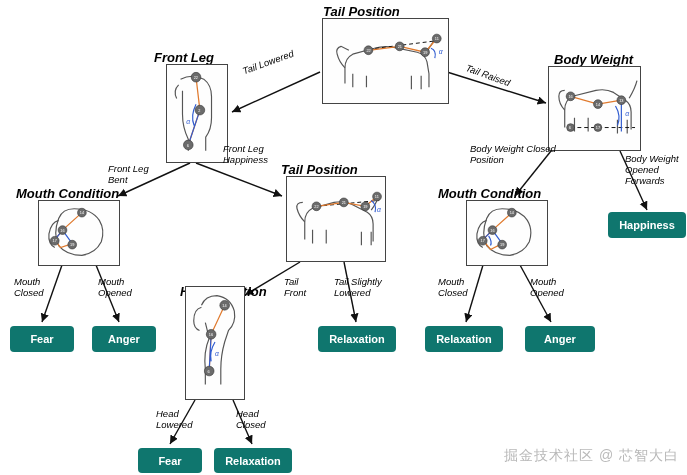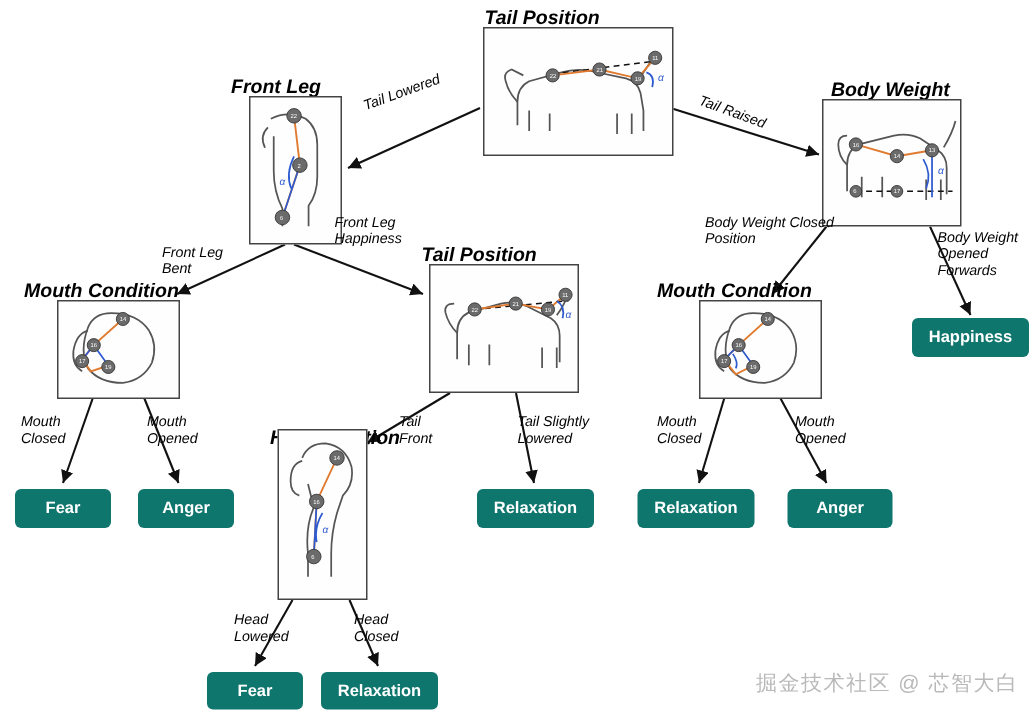--- a/index.html
+++ b/index.html
@@ -270,25 +270,25 @@
 
 <div class="edgelabel" style="left:14px;top:276px;">
   <span>Mouth</span><br>
   <span>Closed</span>
 </div>
 <div class="edgelabel" style="left:98px;top:276px;">
   <span>Mouth</span><br>
   <span>Opened</span>
 </div>
 
-<div class="edgelabel" style="left:266px;top:276px;">
+<div class="edgelabel" style="left:284px;top:276px;">
   <span>Tail</span><br>
   <span>Front</span>
 </div>
-<div class="edgelabel" style="left:345px;top:276px;">
+<div class="edgelabel" style="left:334px;top:276px;">
   <span>Tail Slightly</span><br>
   <span>Lowered</span>
 </div>
 
 <div class="edgelabel" style="left:438px;top:276px;">
   <span>Mouth</span><br>
   <span>Closed</span>
 </div>
 <div class="edgelabel" style="left:530px;top:276px;">
   <span>Mouth</span><br>

